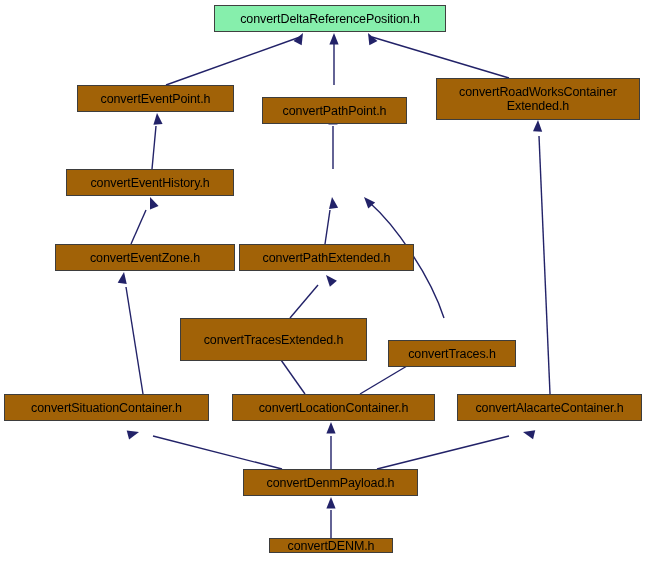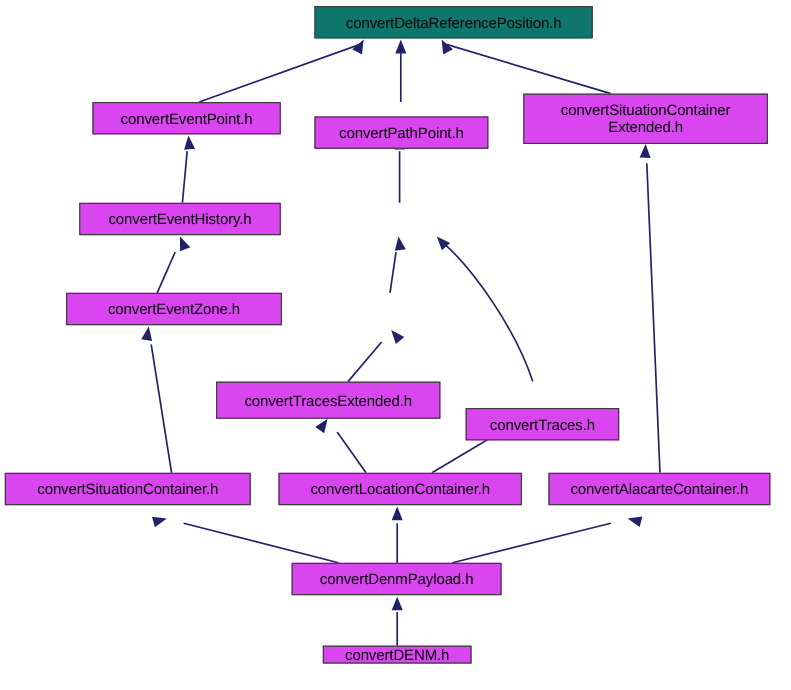--- a/index.html
+++ b/index.html
@@ -1,23 +1,23 @@
 <!DOCTYPE html>
 <html><head>
 <meta charset="utf-8">
 <style>
   html,body{margin:0;padding:0;background:#ffffff;}
   body{width:659px;height:575px;font-family:"Liberation Sans",sans-serif;}
   #graph{position:relative;width:659px;height:575px;overflow:hidden;}
   #edges{position:absolute;left:0;top:0;width:659px;height:575px;}
   .node{position:absolute;box-sizing:border-box;border:1px solid #3d3d3d;
-        background:#d946ef;display:flex;align-items:center;justify-content:center;
+        background:#a16207;display:flex;align-items:center;justify-content:center;
         text-align:center;color:#000000;font-size:12.5px;line-height:14px;
         letter-spacing:-0.1px;white-space:pre-line;z-index:2;}
-  .node.root{background:#0f766e;border:1px solid #404040;margin-left:48px;}
+  .node.root{background:#86efac;border:1px solid #404040;}
 </style>
 </head>
 <body>
 
 <div id="graph">
   <svg id="edges" viewBox="0 0 659 575" xmlns="http://www.w3.org/2000/svg">
       <path d="M 166,85 L 300,37" fill="none" stroke="#222268" stroke-width="1.4"></path>
       <polygon points="0,0 -4.6,11.5 4.6,11.5" fill="#222268" transform="translate(303,33) rotate(28)"></polygon>
       <path d="M 334,85 L 334,43" fill="none" stroke="#222268" stroke-width="1.4"></path>
       <polygon points="0,0 -4.6,11.5 4.6,11.5" fill="#222268" transform="translate(334,33) rotate(0)"></polygon>
@@ -48,24 +48,25 @@
       <path d="M 331,469 L 331,436" fill="none" stroke="#222268" stroke-width="1.4"></path>
       <polygon points="0,0 -4.6,11.5 4.6,11.5" fill="#222268" transform="translate(331,422) rotate(0)"></polygon>
       <path d="M 377,469 L 509,436" fill="none" stroke="#222268" stroke-width="1.4"></path>
       <polygon points="0,0 -4.6,11.5 4.6,11.5" fill="#222268" transform="translate(523,432) rotate(-76)"></polygon>
       <path d="M 331,538 L 331,510" fill="none" stroke="#222268" stroke-width="1.4"></path>
       <polygon points="0,0 -4.6,11.5 4.6,11.5" fill="#222268" transform="translate(331,497) rotate(0)"></polygon>
     </svg>
 <div class="node root" style="left: 214px; top: 5px; width: 232px; height: 27px;">convertDeltaReferencePosition.h</div>
     <div class="node" style="left: 77px; top: 85px; width: 157px; height: 27px;">convertEventPoint.h</div>
     <div class="node" style="left: 262px; top: 97px; width: 145px; height: 27px;">convertPathPoint.h</div>
-    <div class="node" style="left: 436px; top: 78px; width: 204px; height: 42px;">convertSituationContainer
+    <div class="node" style="left: 436px; top: 78px; width: 204px; height: 42px;">convertRoadWorksContainer
 Extended.h</div>
     <div class="node" style="left: 66px; top: 169px; width: 168px; height: 27px;">convertEventHistory.h</div>
     <div class="node" style="left: 55px; top: 244px; width: 180px; height: 27px;">convertEventZone.h</div>
-    <div class="node" style="left: 180px; top: 318px; width: 187px; height: 31px;">convertTracesExtended.h</div>
+    <div class="node" style="left: 239px; top: 244px; width: 175px; height: 27px;">convertPathExtended.h</div>
+    <div class="node" style="left: 180px; top: 318px; width: 187px; height: 43px;">convertTracesExtended.h</div>
     <div class="node" style="left: 388px; top: 318px; width: 128px; height: 27px; margin-top: 22px;">convertTraces.h</div>
     <div class="node" style="left: 4px; top: 394px; width: 205px; height: 27px;">convertSituationContainer.h</div>
     <div class="node" style="left: 232px; top: 394px; width: 203px; height: 27px;">convertLocationContainer.h</div>
     <div class="node" style="left: 457px; top: 394px; width: 185px; height: 27px;">convertAlacarteContainer.h</div>
     <div class="node" style="left: 243px; top: 469px; width: 175px; height: 27px;">convertDenmPayload.h</div>
     <div class="node" style="left: 269px; top: 538px; width: 124px; height: 15px;">convertDENM.h</div>
   </div>
 
 </body></html>

